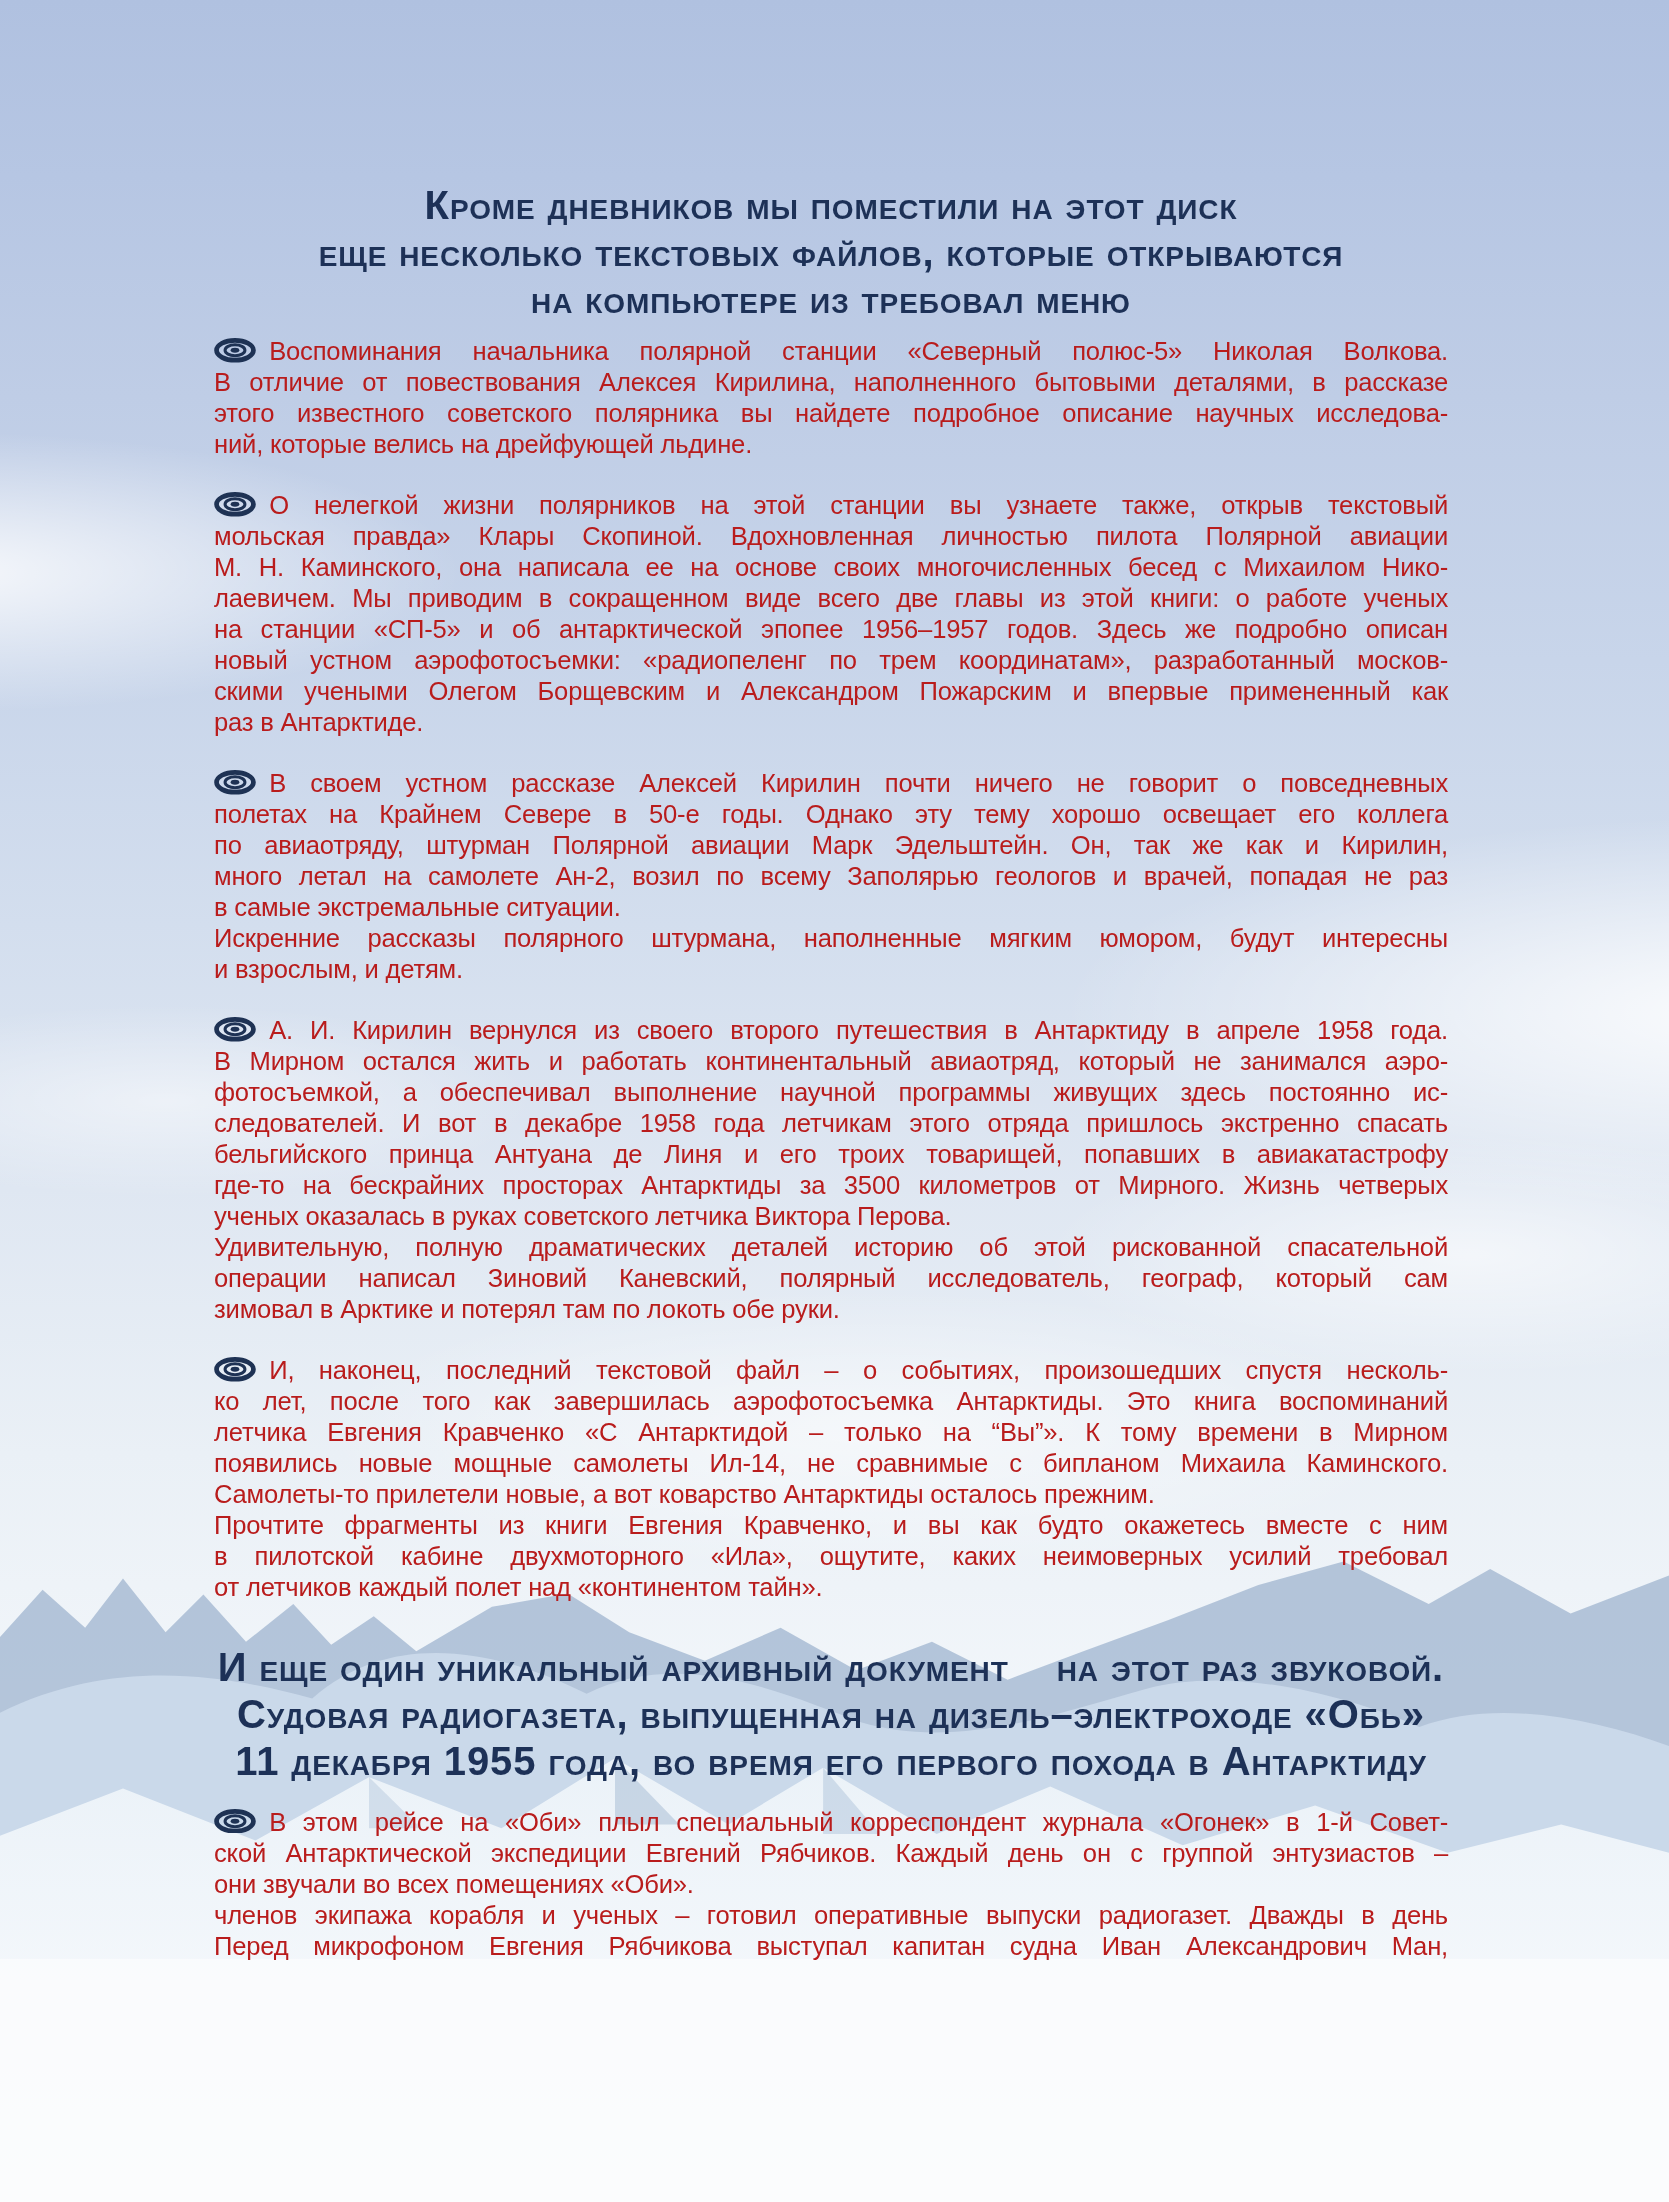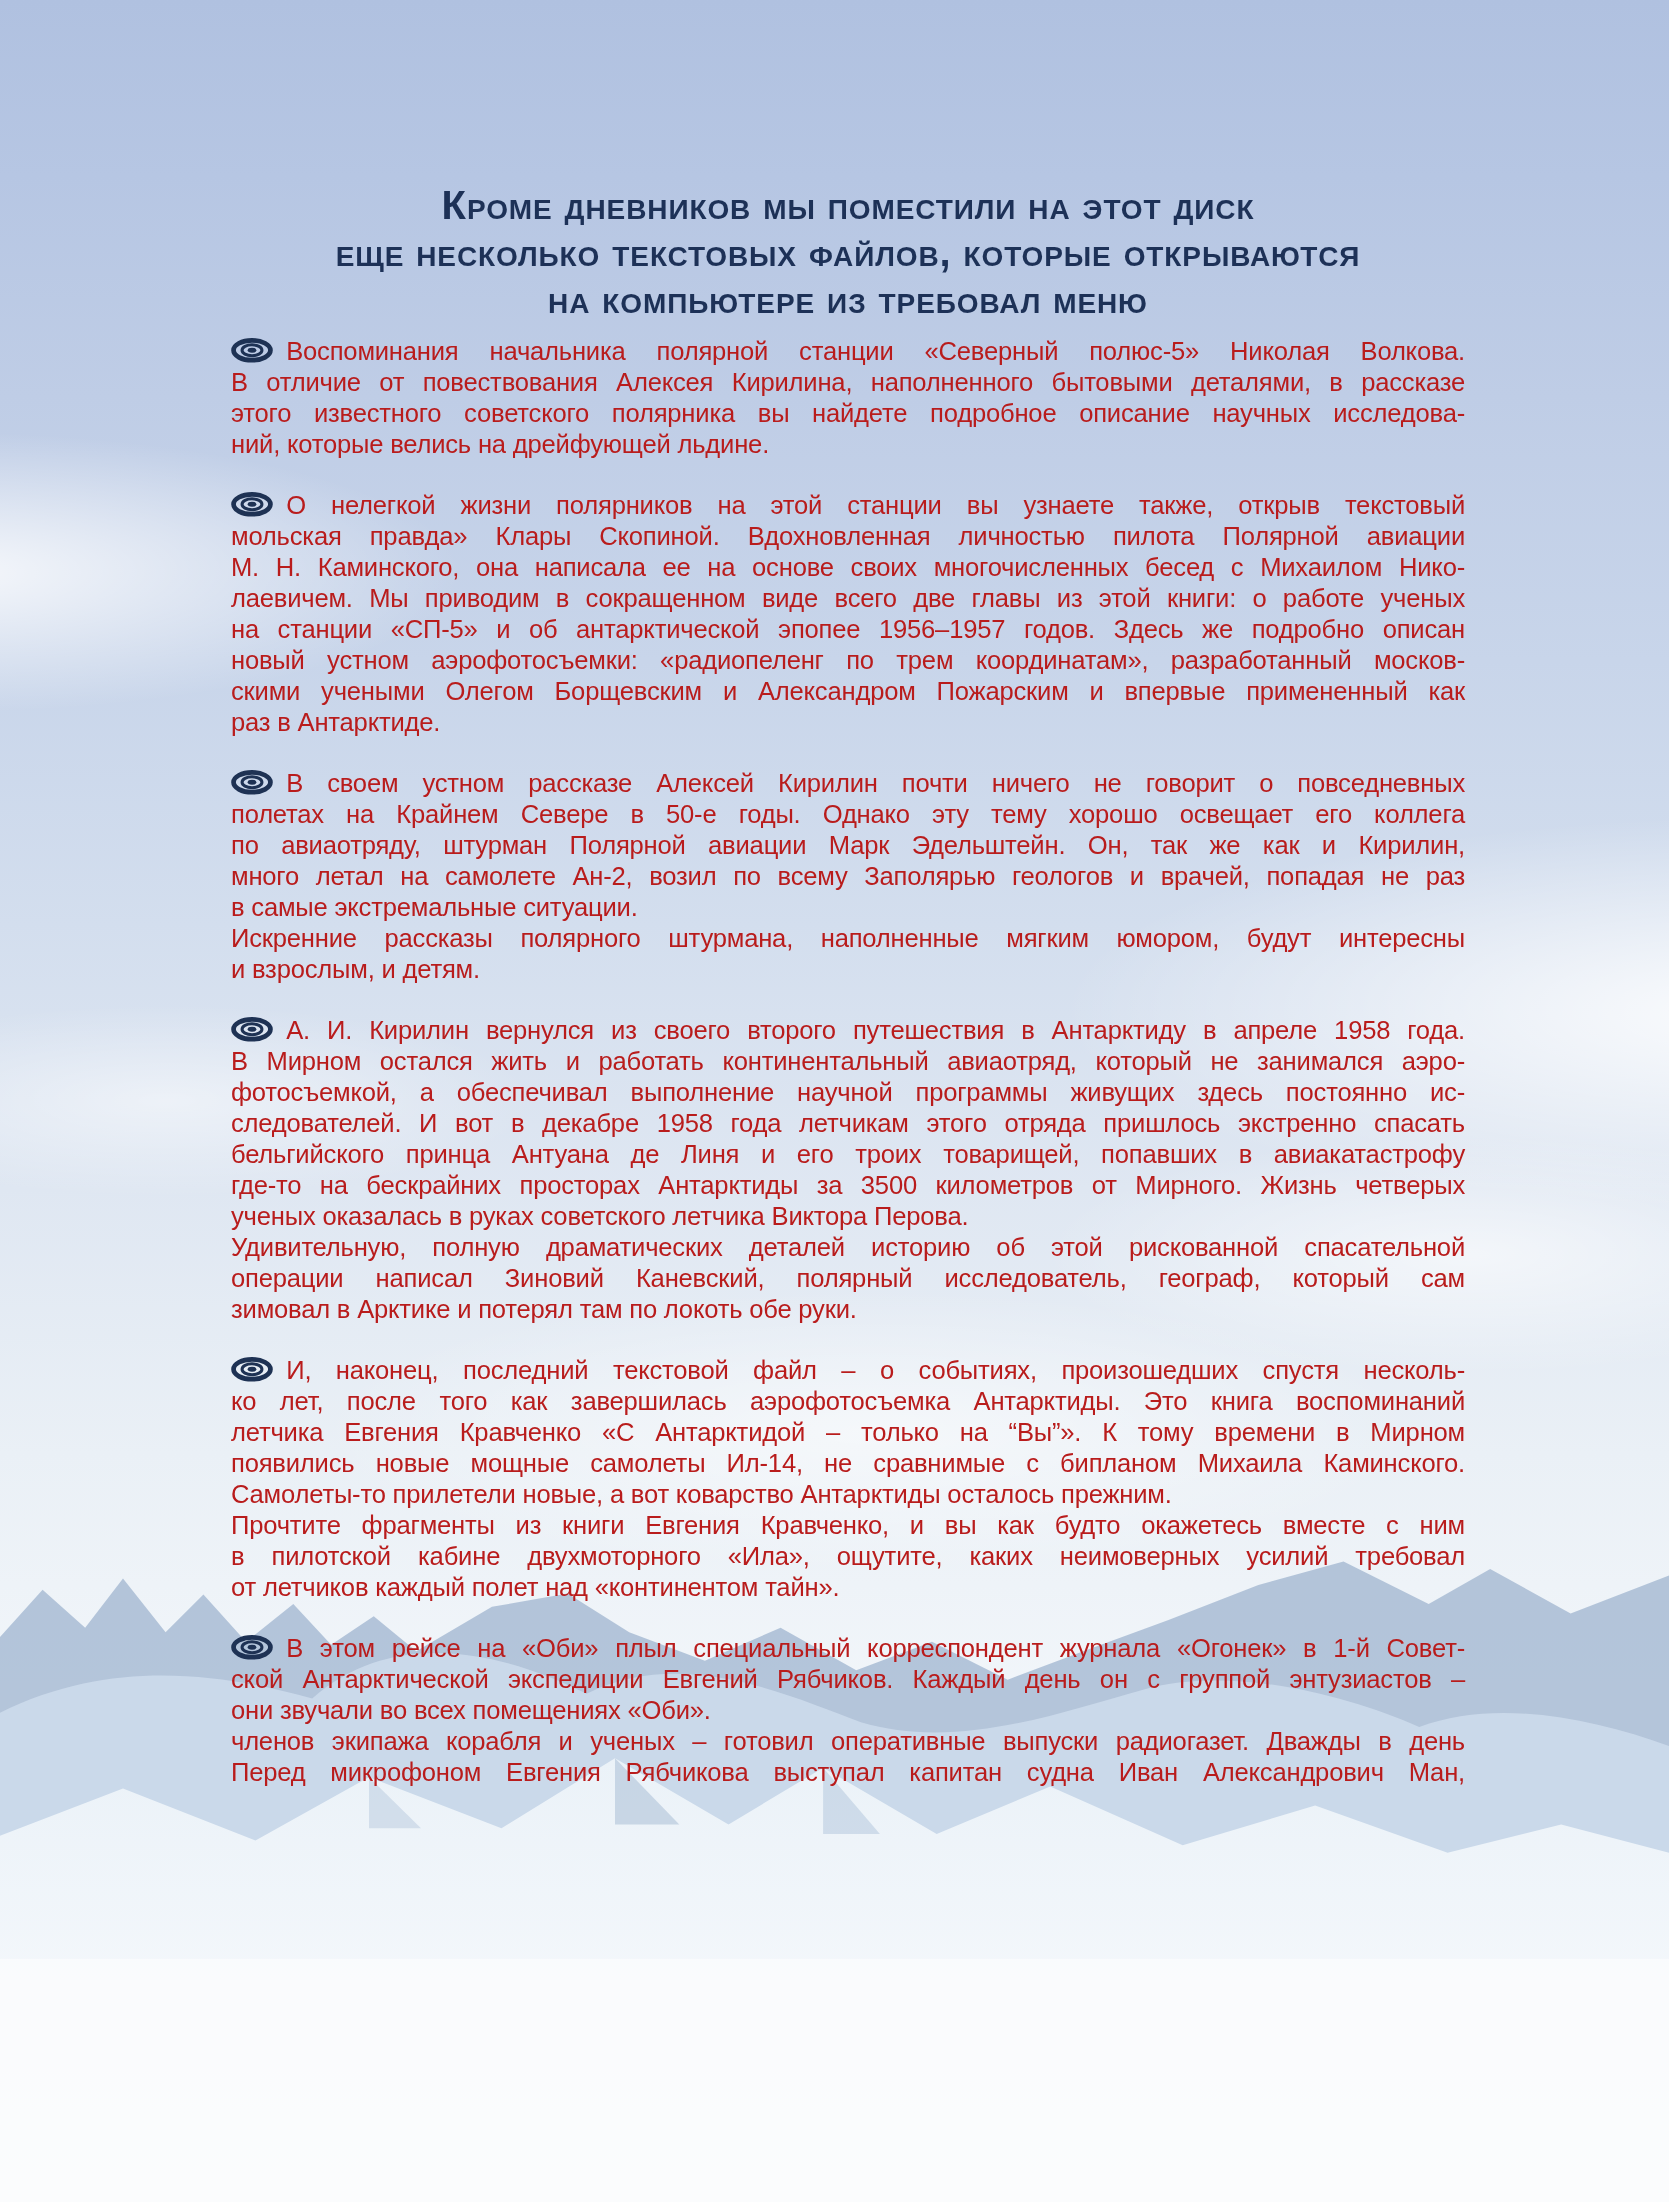--- a/index.html
+++ b/index.html
@@ -13,21 +13,21 @@
   .clouds{
     position:absolute;inset:0;pointer-events:none;
     background:
       radial-gradient(852px 227px at -4% 26%, rgba(255,255,255,.85), rgba(255,255,255,0) 62%),
       radial-gradient(1088px 303px at 106% 46%, rgba(255,255,255,.9), rgba(255,255,255,0) 65%),
       radial-gradient(710px 199px at 88% 57%, rgba(255,255,255,.6), rgba(255,255,255,0) 60%),
       radial-gradient(615px 161px at 10% 50%, rgba(255,255,255,.5), rgba(255,255,255,0) 60%),
       radial-gradient(852px 218px at 52% 65%, rgba(255,255,255,.55), rgba(255,255,255,0) 65%);
   }
   .mountains{position:absolute;left:0;top:1533px;width:1669px;height:669px;}
-  .content{position:absolute;left:231px;top:0;width:1234px;}
+  .content{position:absolute;left:214px;top:0;width:1234px;}
   .heading{ text-align:center;color:#1d3157;font-weight:bold;
     font-variant:small-caps;letter-spacing:0.9px;}
   .heading .hline{white-space:pre-wrap;}
   .heading-1{margin:182px 0 -17px 0;font-size:40px;line-height:47px;}
   .heading-2{margin:41px 0 -8.5px 0;font-size:40px;line-height:47px;}
   .para{margin:30px 0 0 0;color:#b91c1c;font-size:25.6px;line-height:31px;letter-spacing:-0.2px;}
   .line{display:block;text-align:justify;text-align-last:justify;}
   .line.flush{text-align-last:left;}
   .bullet{display:inline-block;width:42px;height:24.6px;margin-right:13.2px;vertical-align:-2.8px;}
   .bullet svg{display:block;width:42px;height:24.6px;}
@@ -119,20 +119,25 @@
     <ellipse cx="22" cy="13" rx="4.6" ry="2.6" fill="#1e3254"></ellipse>
   </svg></span>И, наконец, последний текстовой файл – о событиях, произошедших спустя несколь-</div>
       <div class="line">ко лет, после того как завершилась аэрофотосъемка Антарктиды. Это книга воспоминаний</div>
       <div class="line">летчика Евгения Кравченко «С Антарктидой – только на “Вы”». К тому времени в Мирном</div>
       <div class="line">появились новые мощные самолеты Ил-14, не сравнимые с бипланом Михаила Каминского.</div>
       <div class="line flush">Самолеты-то прилетели новые, а вот коварство Антарктиды осталось прежним.</div>
       <div class="line">Прочтите фрагменты из книги Евгения Кравченко, и вы как будто окажетесь вместе с ним</div>
       <div class="line">в пилотской кабине двухмоторного «Ила», ощутите, каких неимоверных усилий требовал</div>
       <div class="line flush">от летчиков каждый полет над «континентом тайн».</div>
     </div>
+    <div class="heading heading-2">
+      <div class="hline">И еще один уникальный архивный документ    на этот раз звуковой.</div>
+      <div class="hline">Судовая радиогазета, выпущенная на дизель–электроходе «Обь»</div>
+      <div class="hline">11 декабря 1955 года, во время его первого похода в Антарктиду</div>
+    </div>
     <div class="para">
       <div class="line"><span class="bullet"><svg viewBox="0 0 44 26">
     <ellipse cx="22" cy="13" rx="19.5" ry="10.5" fill="none" stroke="#1e3254" stroke-width="5"></ellipse>
     <ellipse cx="22" cy="13" rx="10.5" ry="5.8" fill="none" stroke="#1e3254" stroke-width="3.2"></ellipse>
     <ellipse cx="22" cy="13" rx="4.6" ry="2.6" fill="#1e3254"></ellipse>
   </svg></span>В этом рейсе на «Оби» плыл специальный корреспондент журнала «Огонек» в 1-й Совет-</div>
       <div class="line">ской Антарктической экспедиции Евгений Рябчиков. Каждый день он с группой энтузиастов –</div>
       <div class="line flush">они звучали во всех помещениях «Оби».</div>
       <div class="line">членов экипажа корабля и ученых – готовил оперативные выпуски радиогазет. Дважды в день</div>
       <div class="line">Перед микрофоном Евгения Рябчикова выступал капитан судна Иван Александрович Ман,</div>

